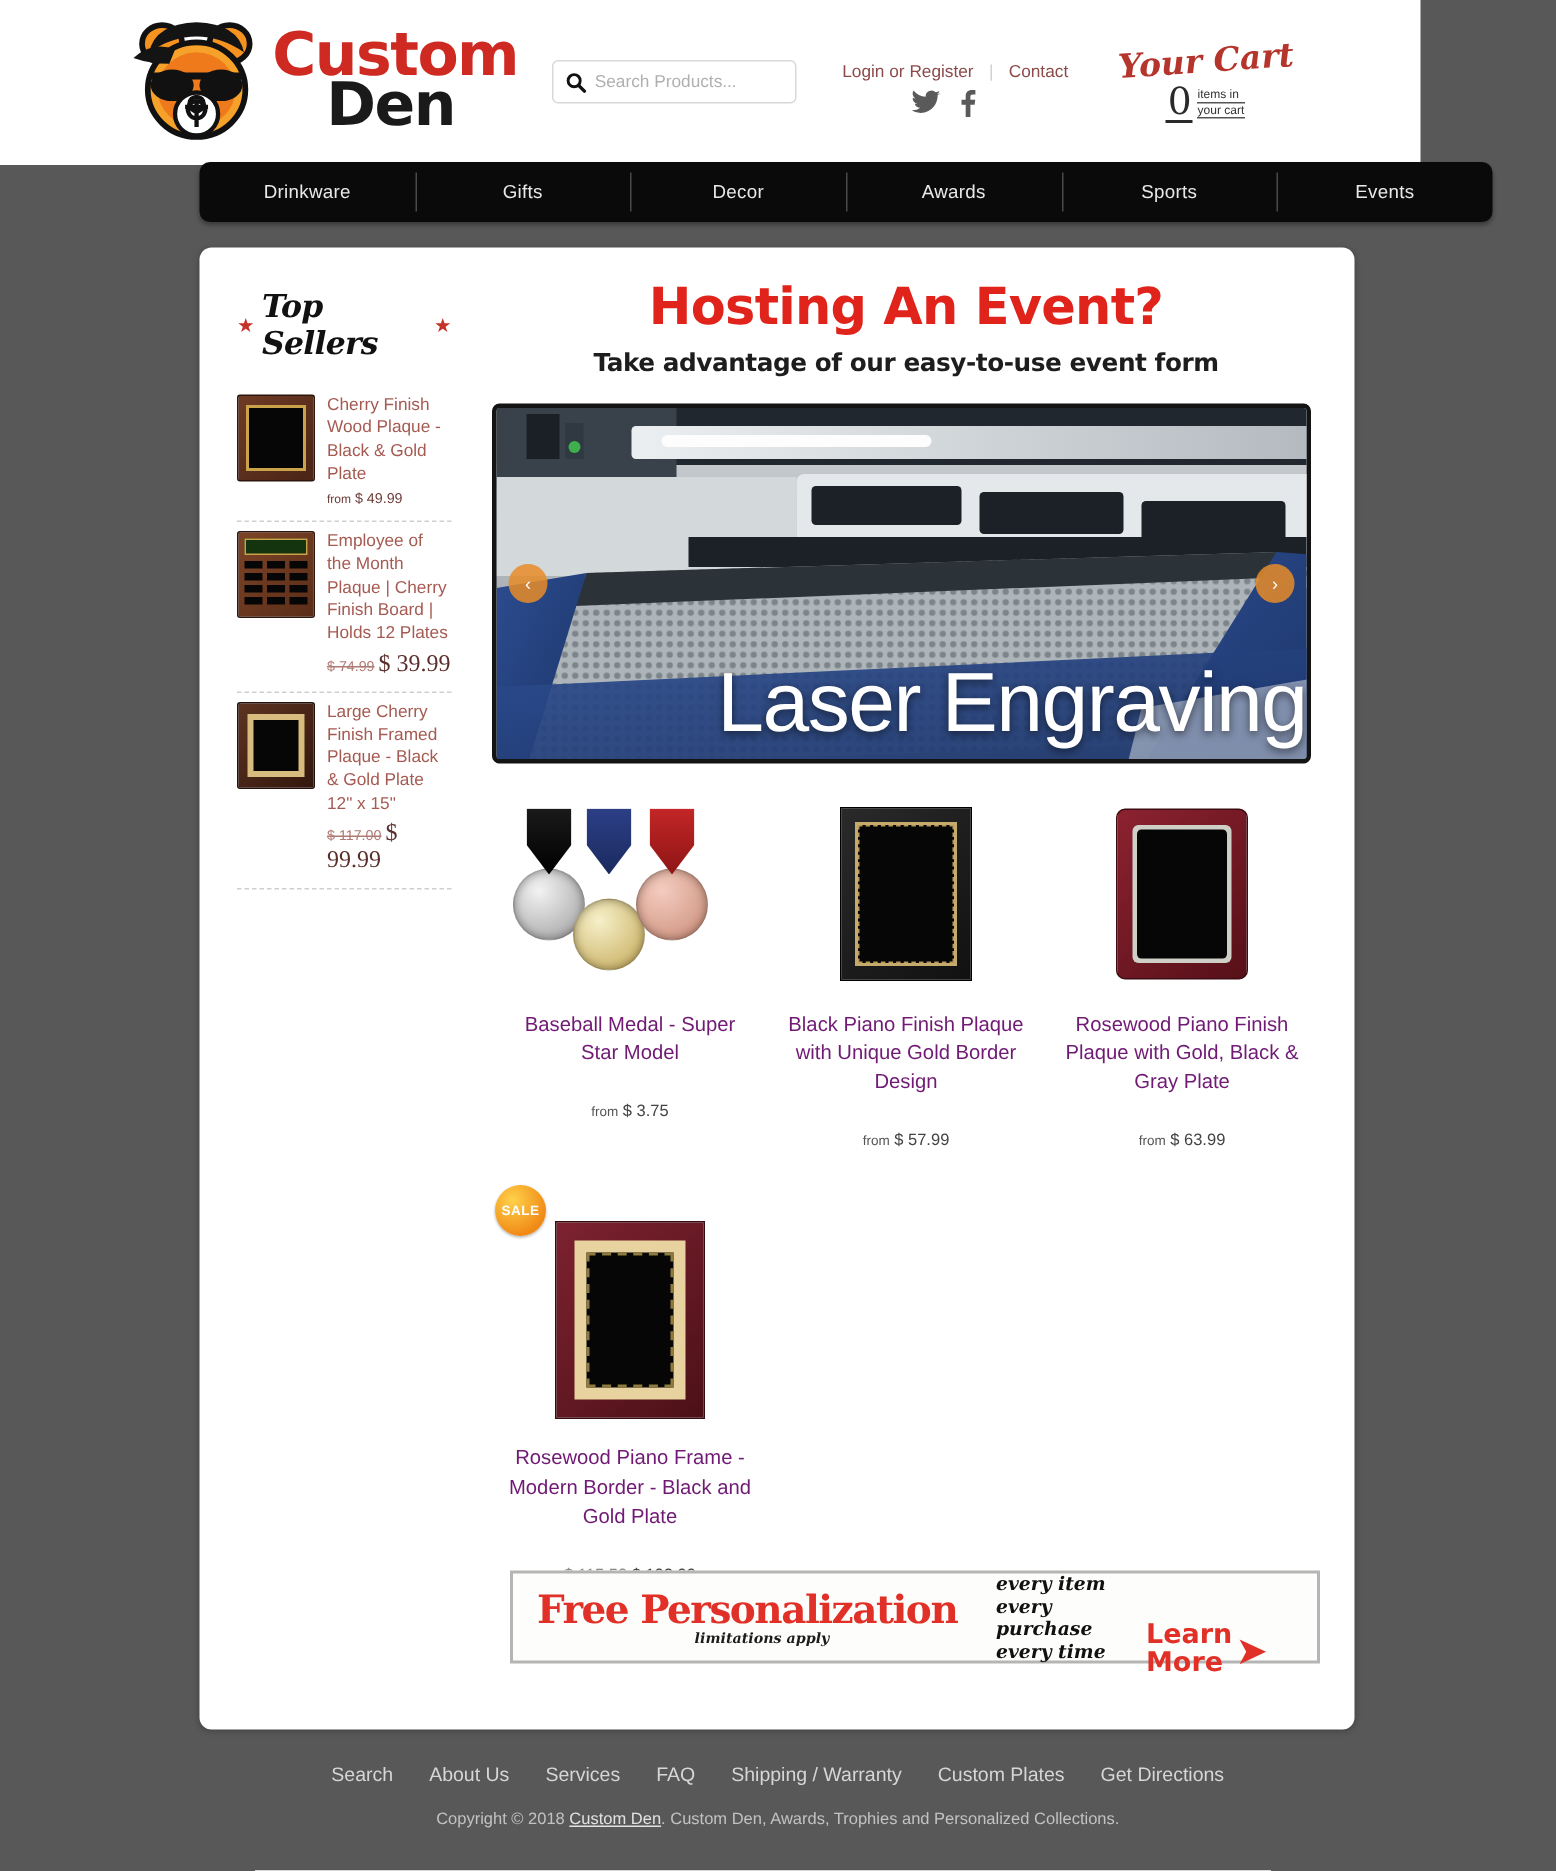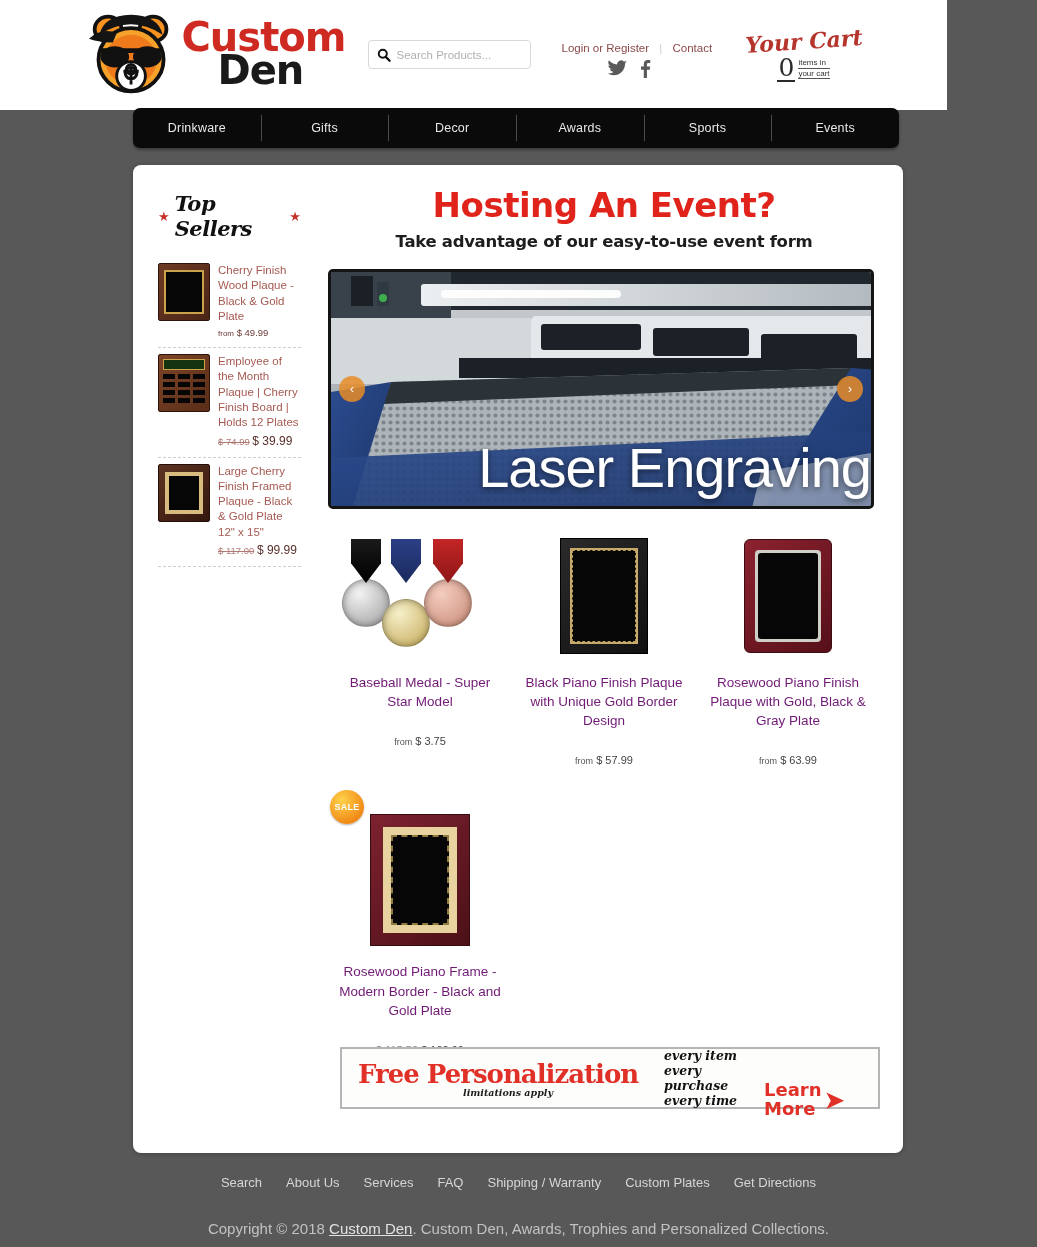--- a/index.html
+++ b/index.html
@@ -72,21 +72,21 @@
   .cart-count-row { display: flex; align-items: center; justify-content: center; gap: 3px; margin-top: 2px; }
   .cart-zero {
     font-family: "DejaVu Serif", serif; font-size: 25px; color: #2a2a2a;
     border-bottom: 2px solid #2a2a2a; line-height: 0.95; padding: 0 1px;
   }
   .cart-lines { font-size: 8px; color: #333; line-height: 1.18; text-align: left; }
   .cart-lines span { display: block; border-bottom: 1px solid #555; }
 
   
   .nav {
-    position: absolute; left: 133px; top: 108px; width: 766px; height: 40px;
+    position: absolute; left: 133px; top: 108px; width: 862px; height: 40px;
     background: #0a0a0a; border-radius: 7px;
     display: flex; align-items: center; justify-content: space-between;
     box-shadow: 0 2px 3px rgba(0,0,0,.35);
   }
   .nav-item {
     flex: 1 1 0; text-align: center; color: #e9e9e9; font-size: 12.5px;
     letter-spacing: .2px; position: relative; cursor: pointer; line-height: 40px;
   }
   .nav-item + .nav-item::before {
     content: ""; position: absolute; left: 0; top: 7px; width: 1px; height: 26px;
@@ -115,21 +115,21 @@
     border-bottom: 1px dashed #cfcfcf;
   }
   .ts-thumb { flex: 0 0 52px; width: 52px; height: 58px; }
   .ts-info { flex: 1; }
   .ts-name {
     color: #a55a52; font-size: 11.5px; line-height: 1.33; text-decoration: none; display:block;
   }
   .ts-price { font-size: 9.5px; color: #6b3a36; margin-top: 3px; }
   .ts-price .from { font-size: 8px; }
   .ts-price .old { text-decoration: line-through; color: #b07a74; }
-  .ts-price .new { color: #5a2f2b; font-size: 12px; }
+  .ts-price .new { color: #5a2f2b; font-size: 16px; font-family: Liberation Serif, serif; }
 
   
   .plq { width: 100%; height: 100%; position: relative; }
   .plq .frame { position:absolute; inset:0; border-radius:2px; }
   .plq .inner { position: absolute; background: #060606; }
 
   
   .hero { position: absolute; left: 195px; top: 8px; width: 552px; }
   .hero-h1 {
     text-align: center; color: #e0241b; font-size: 34px; font-weight: bold;
@@ -215,21 +215,21 @@
   .promo-cta {
     font-family: "DejaVu Sans", sans-serif; font-weight: bold; font-size: 18px;
     color: #e03027; line-height: 1.05;
   }
   .promo-arrow { color: #e03027; font-size: 26px; line-height: 1; }
 
   
   .footer { position: absolute; left: 0; top: 1175px; width: 1037px; text-align: center; }
   .footer-links { display: flex; justify-content: center; gap: 24px; }
   .footer-links a { color: #d6d6d6; font-size: 13px; text-decoration: none; }
-  .footer-copy { margin-top: 30px; font-size: 15px; color: #c2c2c2; }
+  .footer-copy { margin-top: 17px; font-size: 11px; color: #c2c2c2; }
   .footer-copy a { color: #e2e2e2; }
 </style>
 </head>
 <body>
 
 <div class="page">
 
   <div class="header-strip">
     <div class="header-inner">
 

